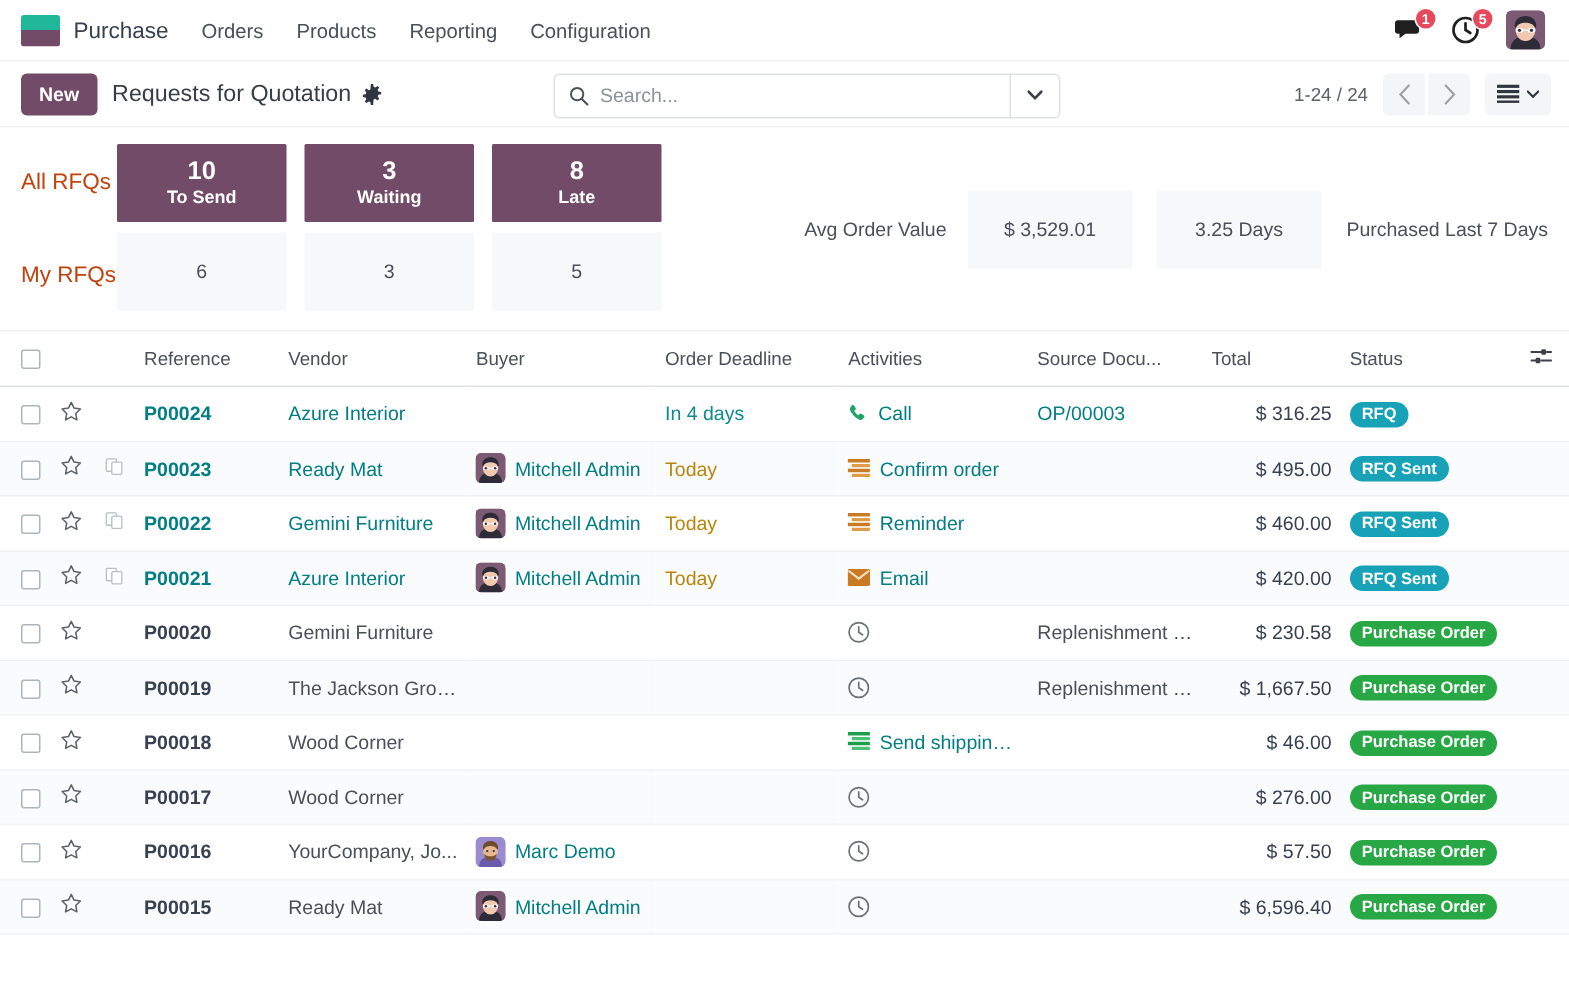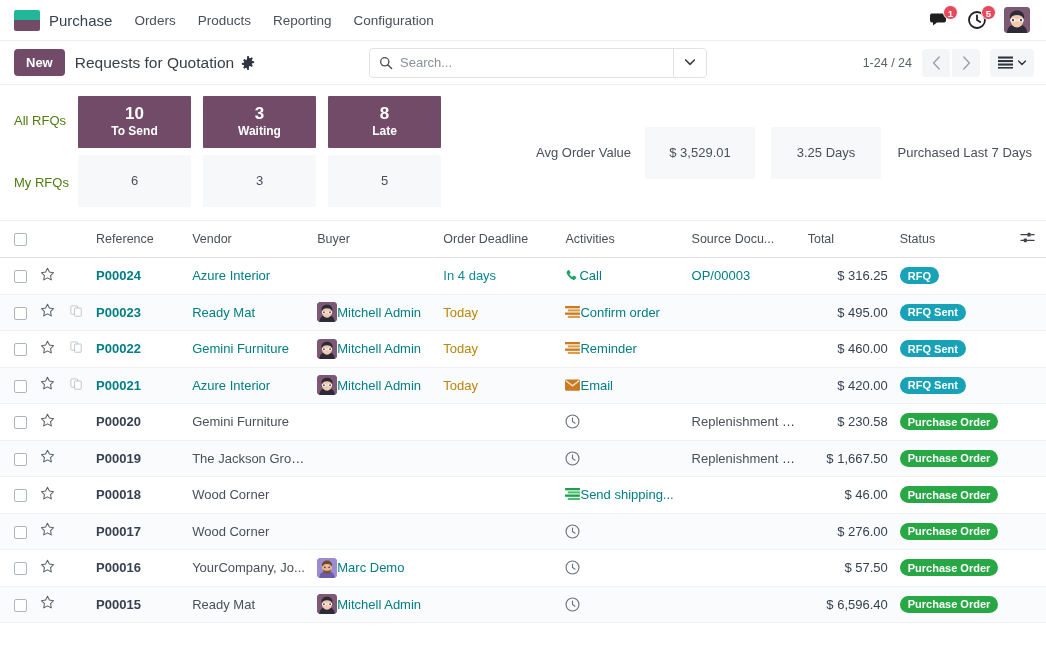--- a/index.html
+++ b/index.html
@@ -114,21 +114,21 @@
     width: 338px;
     height: 30px;
     border: 1px solid #dfe2e6;
     border-radius: 4px;
     display: flex;
     align-items: center;
     background: #fff;
     position: absolute;
     left: 355px;
   }
-  .cp-inner { position: relative; display: flex; align-items: center; width: 100%; }
+  .cp-inner { position: relative; display: flex; width: 100%; }
   .search-icon-wrap { padding: 0 7px 0 9px; display: flex; }
   .search-input {
     border: none; outline: none;
     flex: 1;
     font-family: inherit;
     font-size: 13px;
     color: #374151;
     background: transparent;
     padding: 0;
   }
@@ -173,21 +173,21 @@
   }
   .kpi-left { display: flex; align-items: stretch; }
   .kpi-rowlabels {
     width: 78px;
     display: flex; flex-direction: column;
     padding-left: 14px;
   }
   .kpi-rowlabel {
     height: 52px;
     display: flex; align-items: center;
-    font-size: 13px; color: #4d7c0f;
+    font-size: 15px; color: #c2410c;
     line-height: 1.15;
   }
   .kpi-gap { height: 10px; }
   .kpi-cols { display: flex; gap: 12px; }
   .kpi-col { display: flex; flex-direction: column; gap: 7px; }
   .kpi-cell-top {
     width: 113px; height: 52px;
     background: #714B67;
     color: #ffffff;
     display: flex; flex-direction: column;
@@ -279,21 +279,21 @@
     vertical-align: middle;
   }
   .link { color: #017E84; cursor: pointer; }
   .ref-link { color: #017E84; font-weight: bold; cursor: pointer; }
   .ref-plain { color: #374151; font-weight: bold; }
   .vendor-plain { color: #4a4f59; }
   .deadline-today { color: #B8860B; }
   .deadline-blue { color: #0d8a92; }
   .total-num { color: #374151; white-space: nowrap; }
 
-  .cellflex { display: flex; align-items: center; overflow: hidden; }
+  .cellflex { display: flex; align-items: center; gap: 6px; overflow: hidden; }
   .cellflex span.t { overflow: hidden; text-overflow: ellipsis; white-space: nowrap; }
 
   .avatar-sm {
     width: 20px; height: 20px;
     border-radius: 4px;
     overflow: hidden;
     position: relative;
     flex: none;
   }
   .av-mitchell { background: #7D5A73; }

